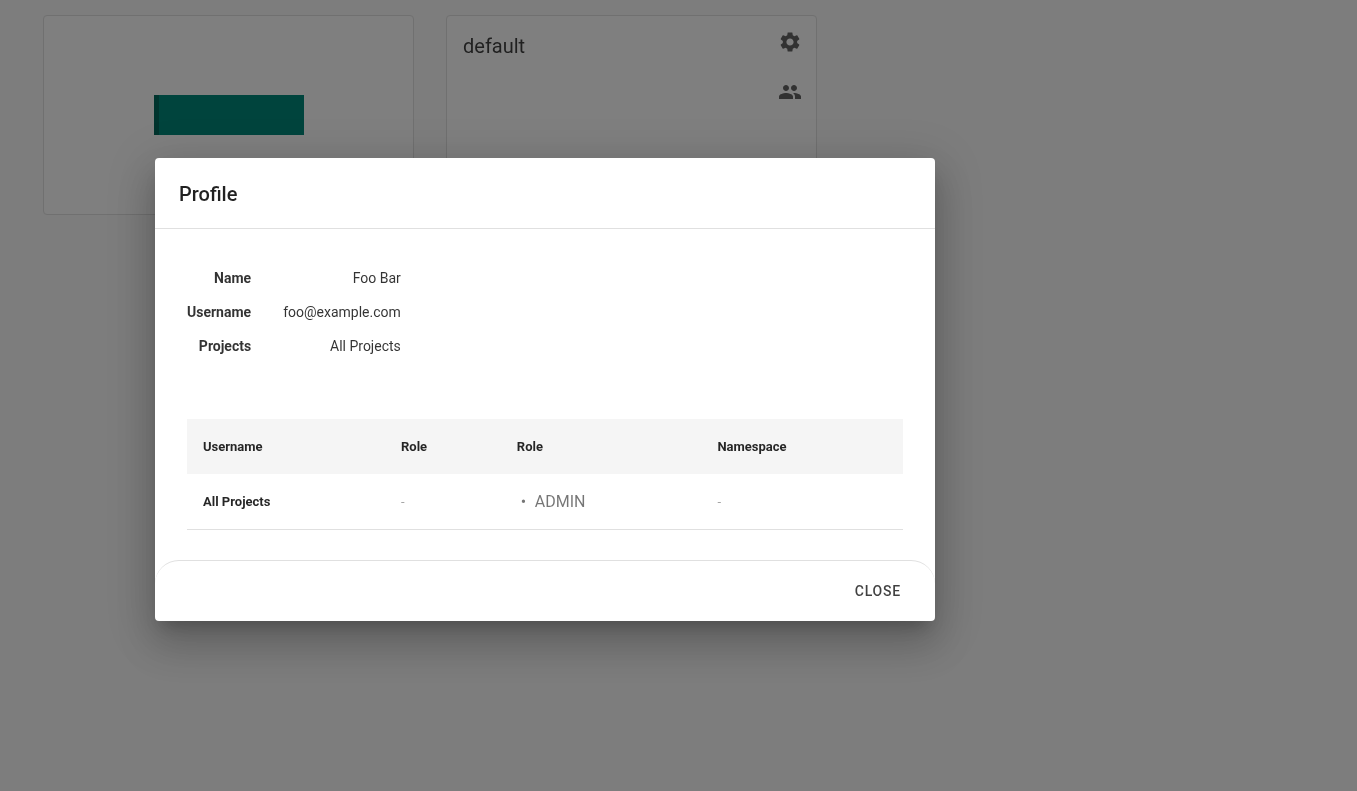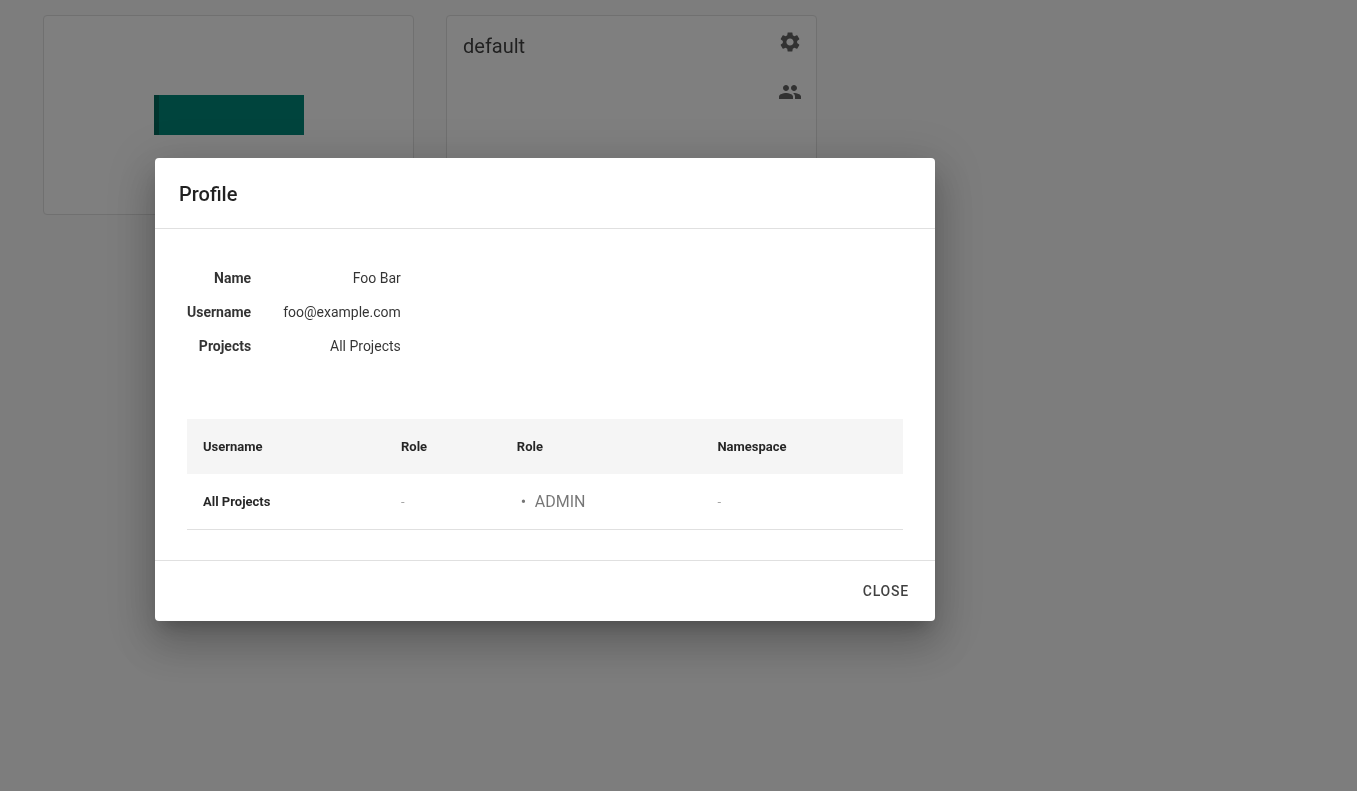--- a/index.html
+++ b/index.html
@@ -179,23 +179,24 @@
 
     .role-list li::before {
       content: "•";
       position: absolute;
       left: 4px;
       color: rgba(0,0,0,0.54);
     }
 
     .dialog-footer {
       border-top: 1px solid #e0e0e0;
-      padding: 12px 16px;
+      padding: 12px 24px;
       display: flex;
       justify-content: flex-end;
+      border-radius: 24px;
     }
 
     .close-button {
       background: transparent;
       border: none;
       color: rgba(0,0,0,0.75);
       font-size: 14px;
       letter-spacing: 0.8px;
       padding: 10px 10px;
       cursor: pointer;

